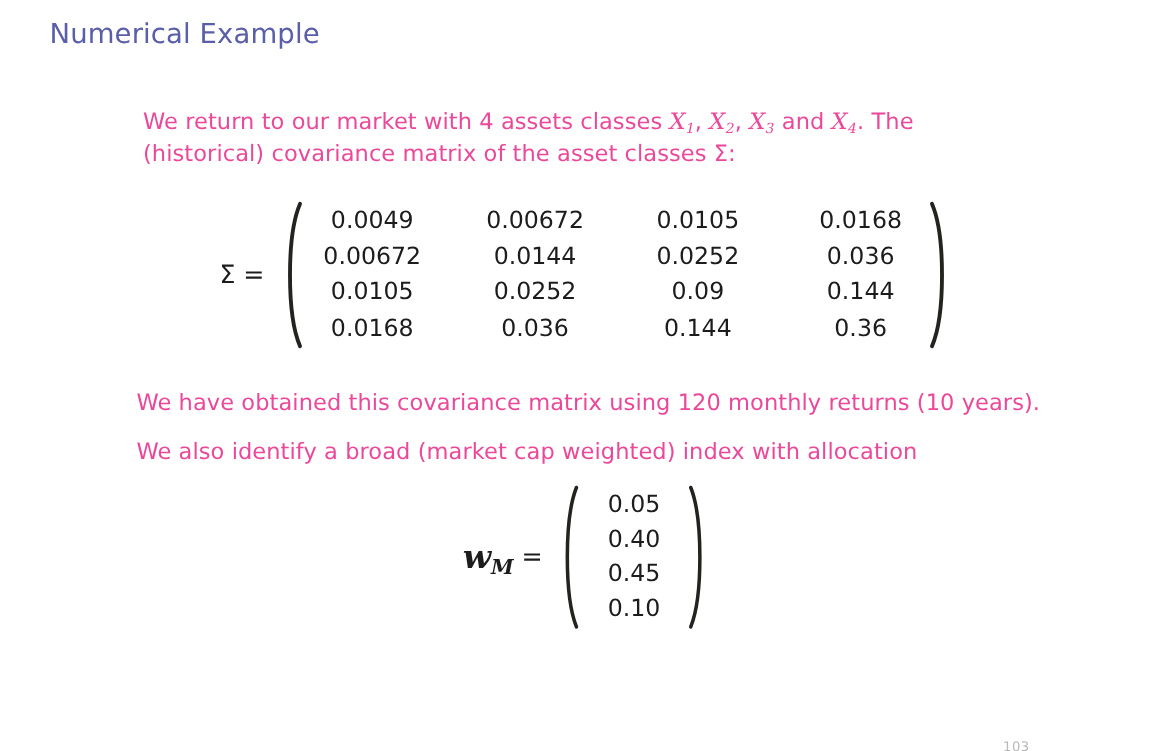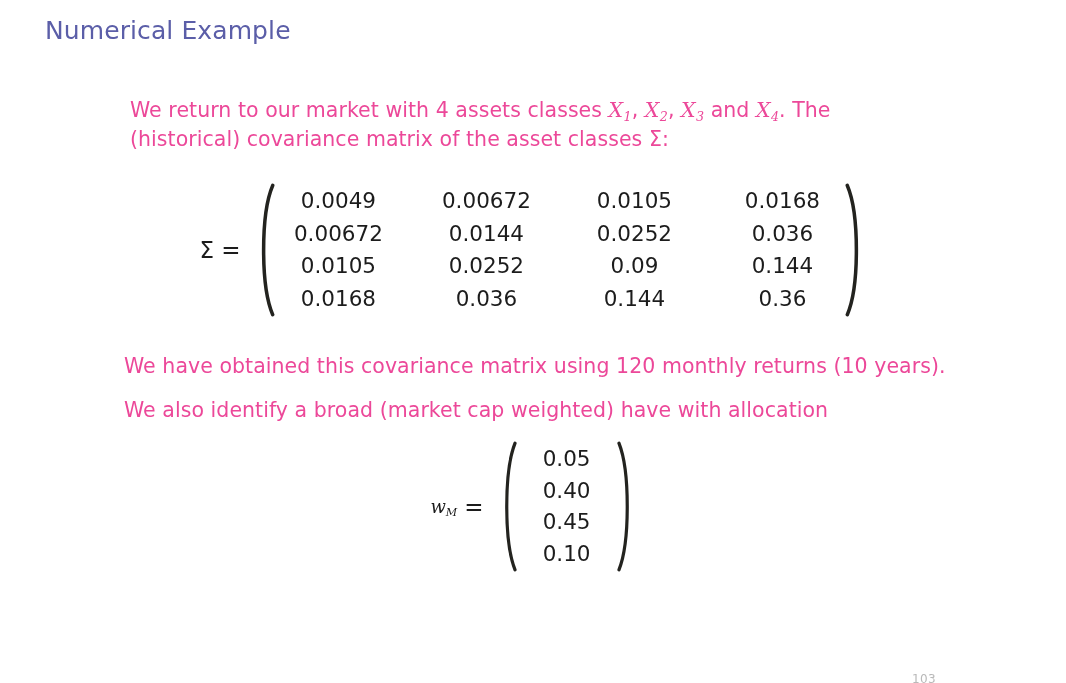--- a/index.html
+++ b/index.html
@@ -101,21 +101,22 @@
     display: flex;
     align-items: center;
   }
   .lhs-sym {
     font-family: "DejaVu Sans", sans-serif;
     font-size: 23px;
   }
   .lhs-sym-italic {
     font-family: "DejaVu Serif", serif;
     font-style: italic;
-    font-size: 18px;
+    font-size: 30px;
+    font-weight: bold;
   }
   .lhs-sym-italic sub {
     font-size: 0.62em;
     font-style: italic;
     vertical-align: baseline;
     position: relative;
     top: 0.30em;
   }
   .eq-equals {
     font-size: 23px;
@@ -213,21 +214,21 @@
       <span class="paren">
         <svg viewBox="0 0 20 120" preserveAspectRatio="none" width="22">
           <path d="M3 3 C14 28, 14 92, 3 117"></path>
         </svg>
       </span>
     </div>
   </div>
 
   <div class="body-block para" id="para-obtained">We have obtained this covariance matrix using 120 monthly returns (10 years).</div>
 
-  <div class="body-block para" id="para-index">We also identify a broad (market cap weighted) have with allocation</div>
+  <div class="body-block para" id="para-index">We also identify a broad (market cap weighted) index with allocation</div>
 
   <div class="equation" id="eq-weights">
     <div class="eq-lhs">
       <span class="lhs-sym-italic"><span>w</span><sub>M</sub></span>
       <span class="eq-equals">=</span>
     </div>
     <div class="matrix-wrap" id="matrix-weights">
       <span class="paren">
         <svg viewBox="0 0 20 120" preserveAspectRatio="none" width="20">
           <path d="M17 3 C6 28, 6 92, 17 117"></path>

